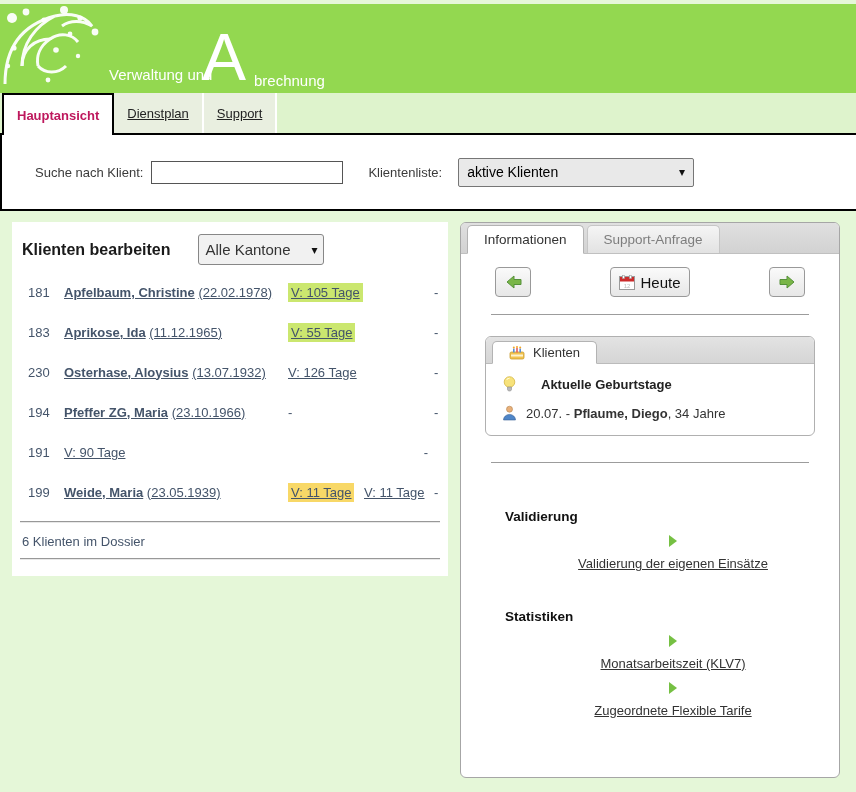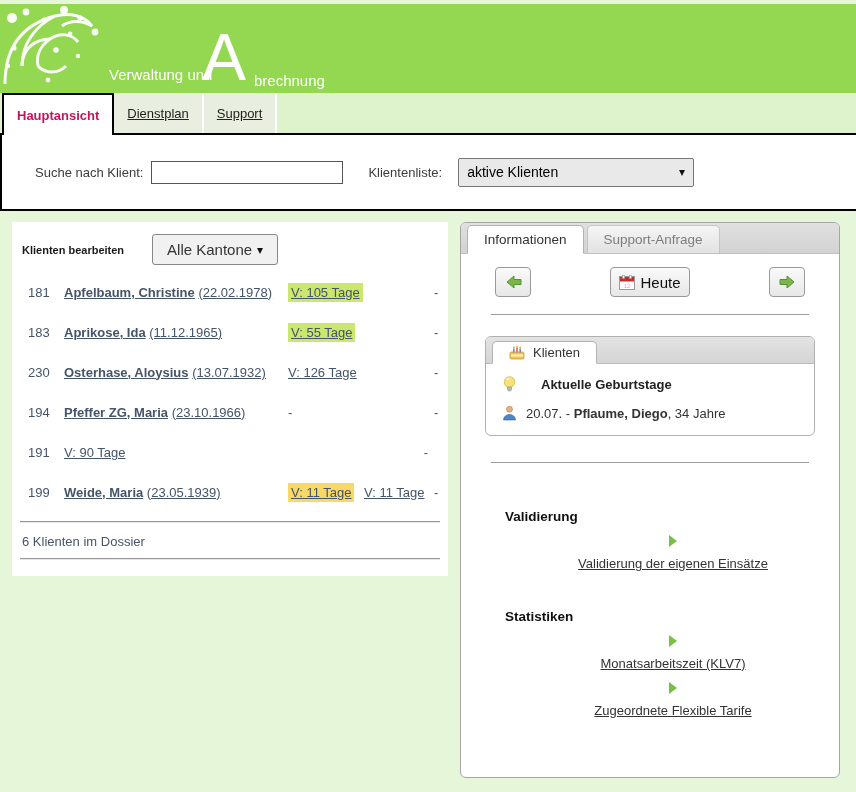--- a/index.html
+++ b/index.html
@@ -55,22 +55,22 @@
   }
   .select-main { margin-left: 16px; width: 236px; height: 29px; padding: 0 8px; font-size: 14px; color: #000; }
   .chevron { font-size: 12px; color: #111; }
 
   
   .left-panel {
     position: absolute; left: 12px; top: 222px; width: 436px; height: 354px;
     background: #fff;
   }
   .lp-head { display: flex; align-items: center; padding: 12px 10px 0 10px; }
-  .lp-title { font-weight: bold; font-size: 11px; color: #1a1a1a; }
-  .canton-select { margin-left: 28px; width: 126px; height: 31px; padding: 0 14px; font-size: 15px;
+  .lp-title { font-weight: bold; font-size: 16px; color: #1a1a1a; }
+  .canton-select { margin-left: 28px; width: 126px; height: 31px; padding: 0 6px; font-size: 15px;
     background: #f1f1f1; border: 1px solid #878787; border-radius: 3px; }
   .client-rows { margin-top: 7px; }
   .client-row {
     display: grid; grid-template-columns: 30px 218px 70px 64px 1fr;
     column-gap: 6px; align-items: center; height: 40px; padding: 0 20px 0 16px;
     color: #44546a;
   }
   .cid { color: #44546a; }
   .cname { font-weight: bold; text-decoration: underline; cursor: pointer; }
   .cdate { text-decoration: underline; cursor: pointer; }

